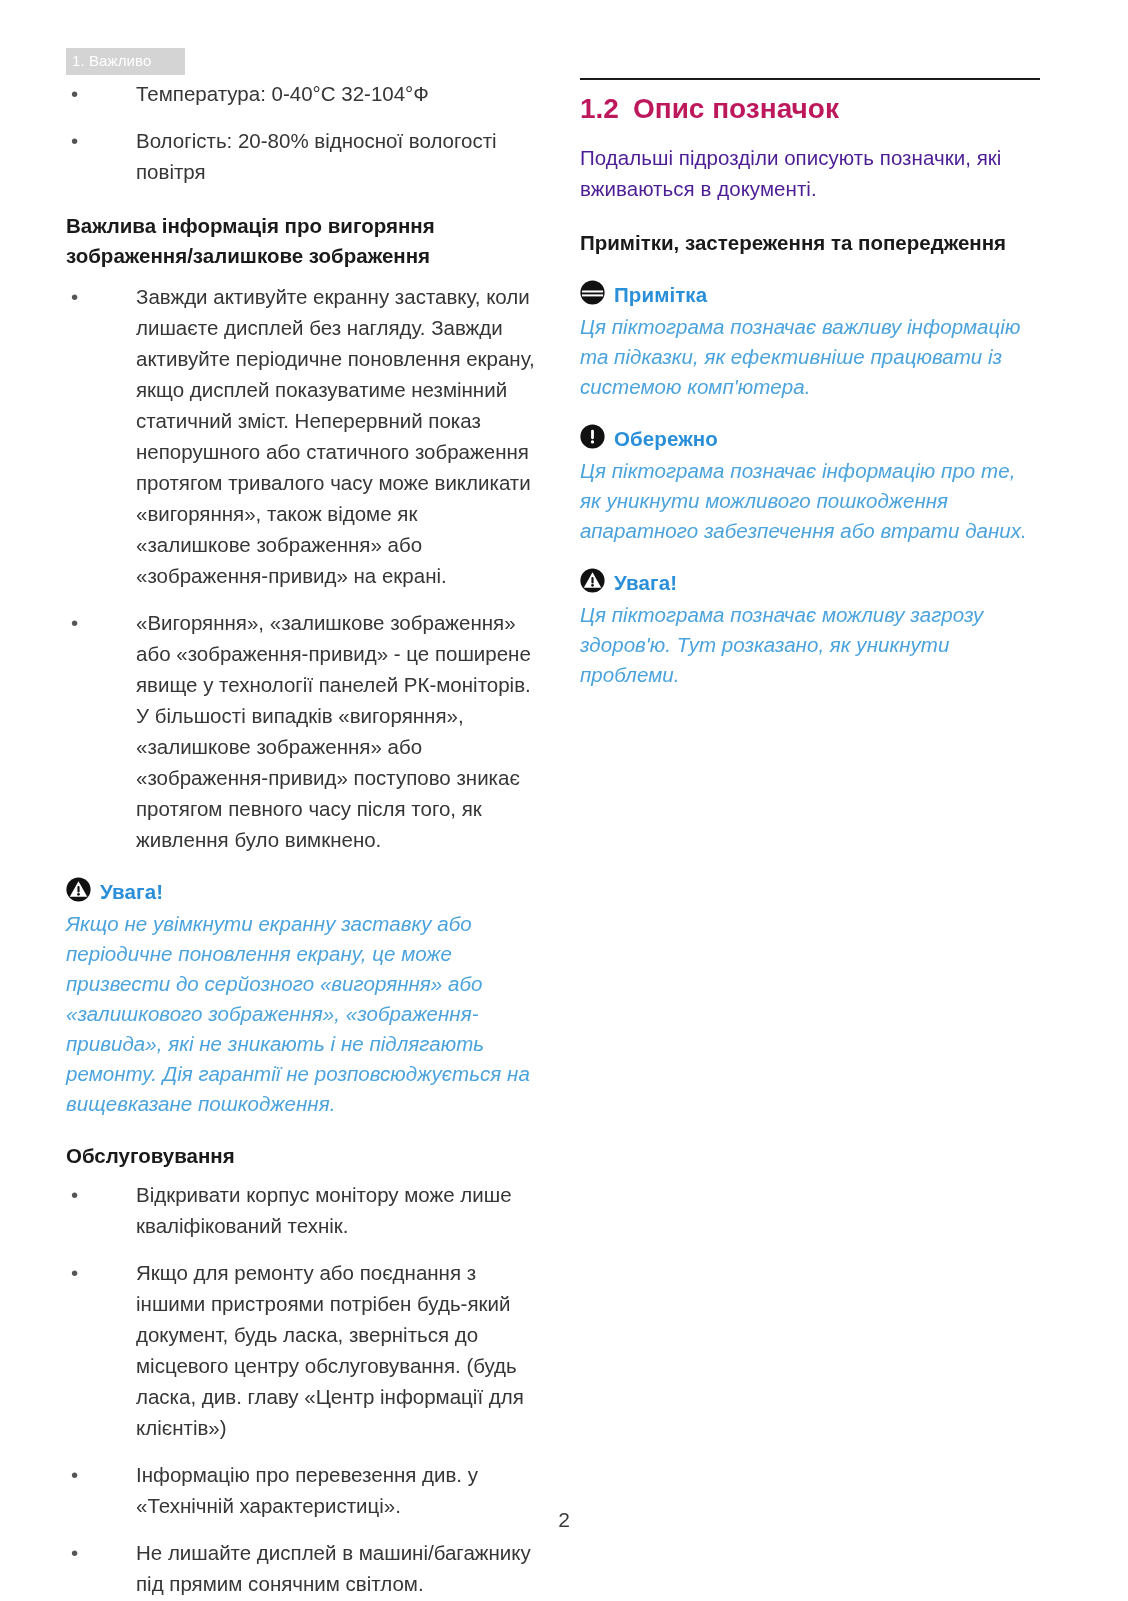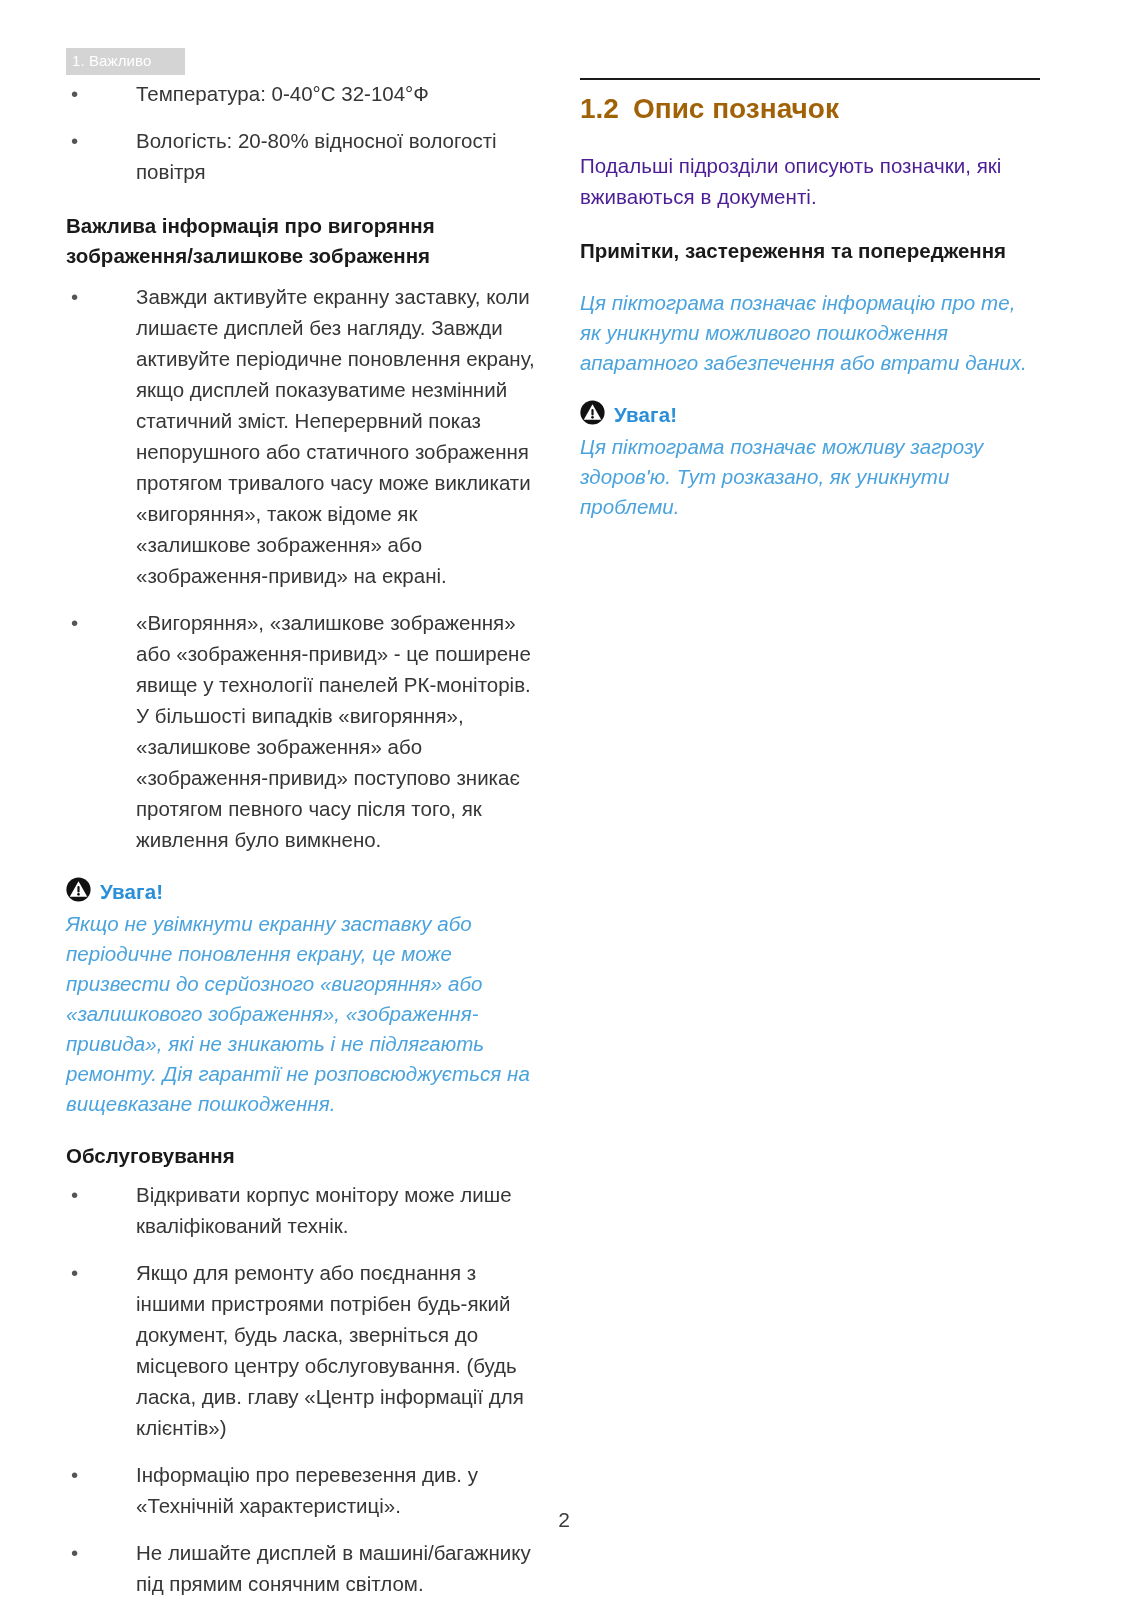--- a/index.html
+++ b/index.html
@@ -72,22 +72,22 @@
 
   
   .section-rule {
     border-top: 2.5px solid #1a1a1a;
     margin-bottom: 10px;
   }
   .section-title {
     font-size: 28px;
     line-height: 38px;
     font-weight: bold;
-    color: #a16207;
-    margin-bottom: 22px;
+    color: #be185d;
+    margin-bottom: 14px;
     white-space: pre;
   }
   .section-title .num { margin-right: 14px; }
 
   
   .bullets { list-style: none; padding: 0; margin: 0; }
   .bullets li {
     position: relative;
     padding-left: 70px;
     margin-bottom: 16px;
@@ -221,23 +221,44 @@
       <div class="section-rule"></div>
 
       <h2 class="section-title"><span class="num">1.2</span><span>Опис позначок</span></h2>
 
       <p class="body-text para">Подальші підрозділи описують позначки, які вживаються в документі.</p>
 
       <h3 class="sub-head">Примітки, застереження та попередження</h3>
 
 
       <div class="notice">
-      </div>
-
-      <div class="notice">
+        <div class="notice-head">
+          <span class="icon">
+            <svg width="25" height="25" viewBox="0 0 32 32">
+              <circle cx="16" cy="16" r="15.5" fill="#111111"></circle>
+              <rect x="2.5" y="13.4" width="27" height="2.6" fill="#ffffff"></rect>
+              <rect x="2.5" y="18.4" width="27" height="2.6" fill="#ffffff"></rect>
+            </svg>
+          </span>
+          <span class="notice-title">Примітка</span>
+        </div>
+        <p class="notice-body">Ця піктограма позначає важливу інформацію та підказки, як ефективніше працювати із системою комп'ютера.</p>
+      </div>
+
+      <div class="notice">
+        <div class="notice-head">
+          <span class="icon">
+            <svg width="25" height="25" viewBox="0 0 32 32">
+              <circle cx="16" cy="16" r="15.5" fill="#111111"></circle>
+              <rect x="14.2" y="7.2" width="3.6" height="12.2" rx="1.7" fill="#ffffff"></rect>
+              <circle cx="16" cy="23" r="2.1" fill="#ffffff"></circle>
+            </svg>
+          </span>
+          <span class="notice-title">Обережно</span>
+        </div>
         <p class="notice-body">Ця піктограма позначає інформацію про те, як уникнути можливого пошкодження апаратного забезпечення або втрати даних.</p>
       </div>
 
       <div class="notice">
         <div class="notice-head">
           <span class="icon">
             <svg width="25" height="25" viewBox="0 0 32 32">
               <circle cx="16" cy="16" r="15.5" fill="#111111"></circle>
               <path d="M16 5.5 L27.2 25.4 H4.8 Z" fill="#ffffff"></path>
               <rect x="14.6" y="11.6" width="2.8" height="8.2" rx="1.3" fill="#111111"></rect>

